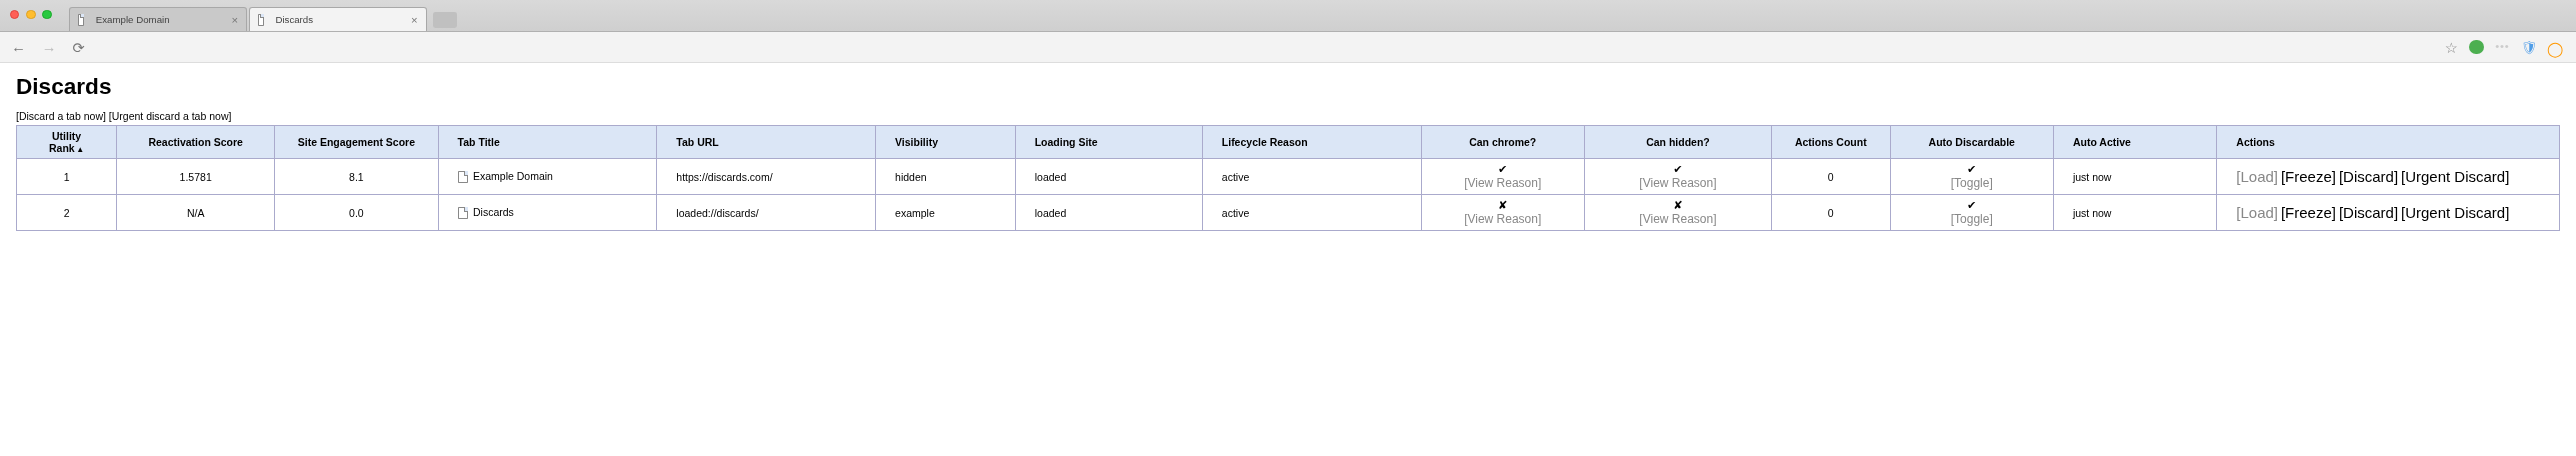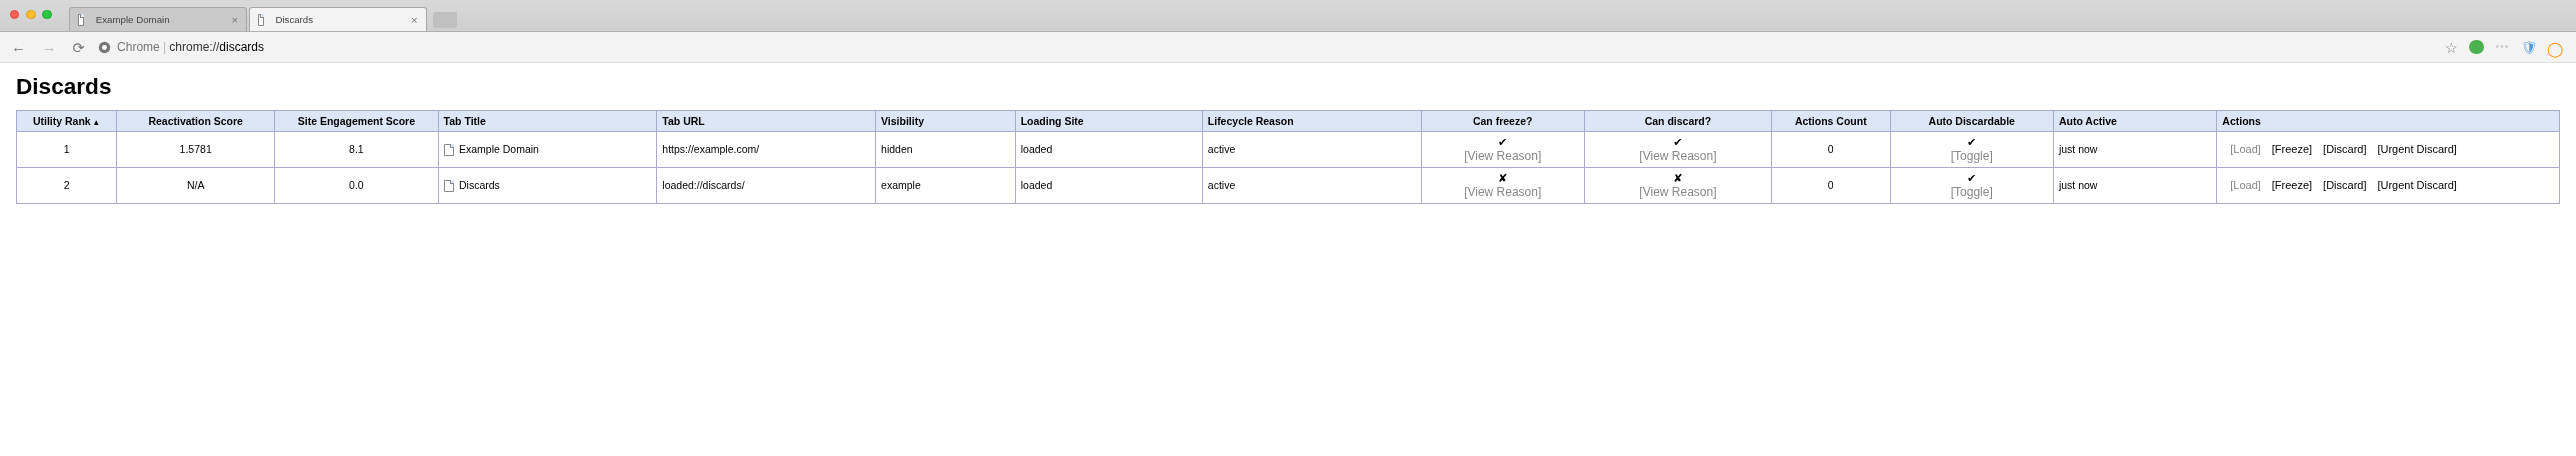--- a/index.html
+++ b/index.html
@@ -34,29 +34,29 @@
 .ext.dots { color: #ccc; font-size: 11.3px; letter-spacing: 0.8px; }
 .ext.shield { color: #4f9de8; font-size: 13px; }
 .ext.orange { color: #ff9800; font-size: 14.6px; }
 
 .content { padding: 11.3px 16px; }
 h1 { font-size: 22.6px; font-weight: bold; margin-bottom: 9.7px; }
 .actionlinks { font-size: 10.5px; margin-bottom: 3.2px; }
 .actionlinks a { color: #000; text-decoration: none; }
 
 table { border-collapse: collapse; width: 100%; table-layout: fixed; }
-th, td { border: 0.8px solid #aac; padding: 4px 5px; vertical-align: middle; text-align: left; font-size: 10.5px; }
+th, td { border: 0.8px solid #aac; padding: 4px 19px; vertical-align: middle; text-align: left; font-size: 10.5px; }
 th { background: #dbe6f6; font-weight: bold; }
 th .sortarrow { font-size: 8px; margin-left: 1.6px; }
 td.center, th.center { text-align: center; }
 .pageicon { width: 10.5px; height: 12px; border: 0.8px solid #888; border-radius: 0.8px; display: inline-block; vertical-align: middle; margin-right: 4.9px; position: relative; background:#fff; }
 .pageicon::after { content: ""; position: absolute; right: -0.8px; top: -0.8px; width: 3.2px; height: 3.2px; background: #dbe6f6; border-left: 0.8px solid #888; border-bottom: 0.8px solid #888; }
 td .sub { display: block; font-size: 12px; color: #888; }
 td .sub a { color: #888; text-decoration: none; }
-.actioncell a { color: #888; text-decoration: none; font-size: 11px; margin-left: 8px; }
+.actioncell a { color: #888; text-decoration: none; font-size: 15px; }
 .actioncell a.enabled { color: #000; }
 .check { font-size: 11.3px; }
 
 col.c-rank{width:3.8%} col.c-react{width:6%} col.c-eng{width:6.2%} col.c-title{width:8.3%} col.c-url{width:8.3%} col.c-vis{width:5.3%} col.c-load{width:7.1%} col.c-life{width:8.3%} col.c-freeze{width:6.2%} col.c-discard{width:7.1%} col.c-count{width:4.5%} col.c-auto{width:6.2%} col.c-active{width:6.2%} col.c-actions{width:13%}
 </style>
 </head>
 <body>
 
 <div class="titlebar">
   <div class="traffic">
@@ -80,41 +80,35 @@
       <span class="close">×</span>
     </div>
     <div class="newtab"></div>
   </div>
 </div>
 
 <div class="toolbar">
   <span class="navbtn">←</span>
   <span class="navbtn disabled">→</span>
   <span class="navbtn">⟳</span>
-  <div class="urlbar">
-    <svg class="chromeicon" viewBox="0 0 16 16">
-        <circle cx="8" cy="8" r="7" fill="#777"></circle>
-        <circle cx="8" cy="8" r="3" fill="#fff"></circle>
-      </svg>
-    <span class="scheme">Chrome</span>
-    <span class="sep">|</span>
-    <span class="path">chrome://</span>
-      <span class="strong">discards</span>
-  </div>
   <div class="toolbar-right">
     <span class="star">☆</span>
     <span class="ext green"></span>
     <span class="ext dots">•••</span>
     <span class="ext shield">🛡</span>
     <span class="ext orange">◯</span>
   </div>
 </div>
 
 <div class="content">
   <h1>Discards</h1>
+  <div class="actionlinks">
+    <a href="#">[Discard a tab now]</a>
+    <a href="#">[Urgent discard a tab now]</a>
+  </div>
 
   <table>
     <colgroup>
       <col class="c-rank">
         <col class="c-react">
         <col class="c-eng">
         <col class="c-title">
         <col class="c-url">
         <col class="c-vis">
         <col class="c-load">
@@ -129,35 +123,35 @@
     <thead>
       <tr>
         <th class="center"><span>Utility Rank</span><span class="sortarrow">▲</span></th>
         <th class="center">Reactivation Score</th>
         <th class="center">Site Engagement Score</th>
         <th>Tab Title</th>
         <th>Tab URL</th>
         <th>Visibility</th>
         <th>Loading Site</th>
         <th>Lifecycle Reason</th>
-        <th class="center">Can freeze?</th>
-        <th class="center">Can discard?</th>
+        <th class="center">Can chrome?</th>
+        <th class="center">Can hidden?</th>
         <th class="center">Actions Count</th>
         <th class="center">Auto Discardable</th>
         <th>Auto Active</th>
         <th>Actions</th>
       </tr>
     </thead>
     <tbody id="tbody">
         <tr>
           <td class="center">1</td>
           <td class="center">1.5781</td>
           <td class="center">8.1</td>
           <td><span class="pageicon"></span>Example Domain</td>
-          <td>https://example.com/</td>
+          <td>https://discards.com/</td>
           <td>hidden</td>
           <td>loaded</td>
           <td>active</td>
           <td class="center"><span class="check">✔</span><span class="sub"><a href="#">[View Reason]</a></span></td>
           <td class="center"><span class="check">✔</span><span class="sub"><a href="#">[View Reason]</a></span></td>
           <td class="center">0</td>
           <td class="center"><span class="check">✔</span><span class="sub"><a href="#">[Toggle]</a></span></td>
           <td>just now</td>
           <td class="actioncell"><a href="#">[Load]</a> <a href="#" class="enabled">[Freeze]</a> <a href="#" class="enabled">[Discard]</a> <a href="#" class="enabled">[Urgent Discard]</a></td>
         </tr>

